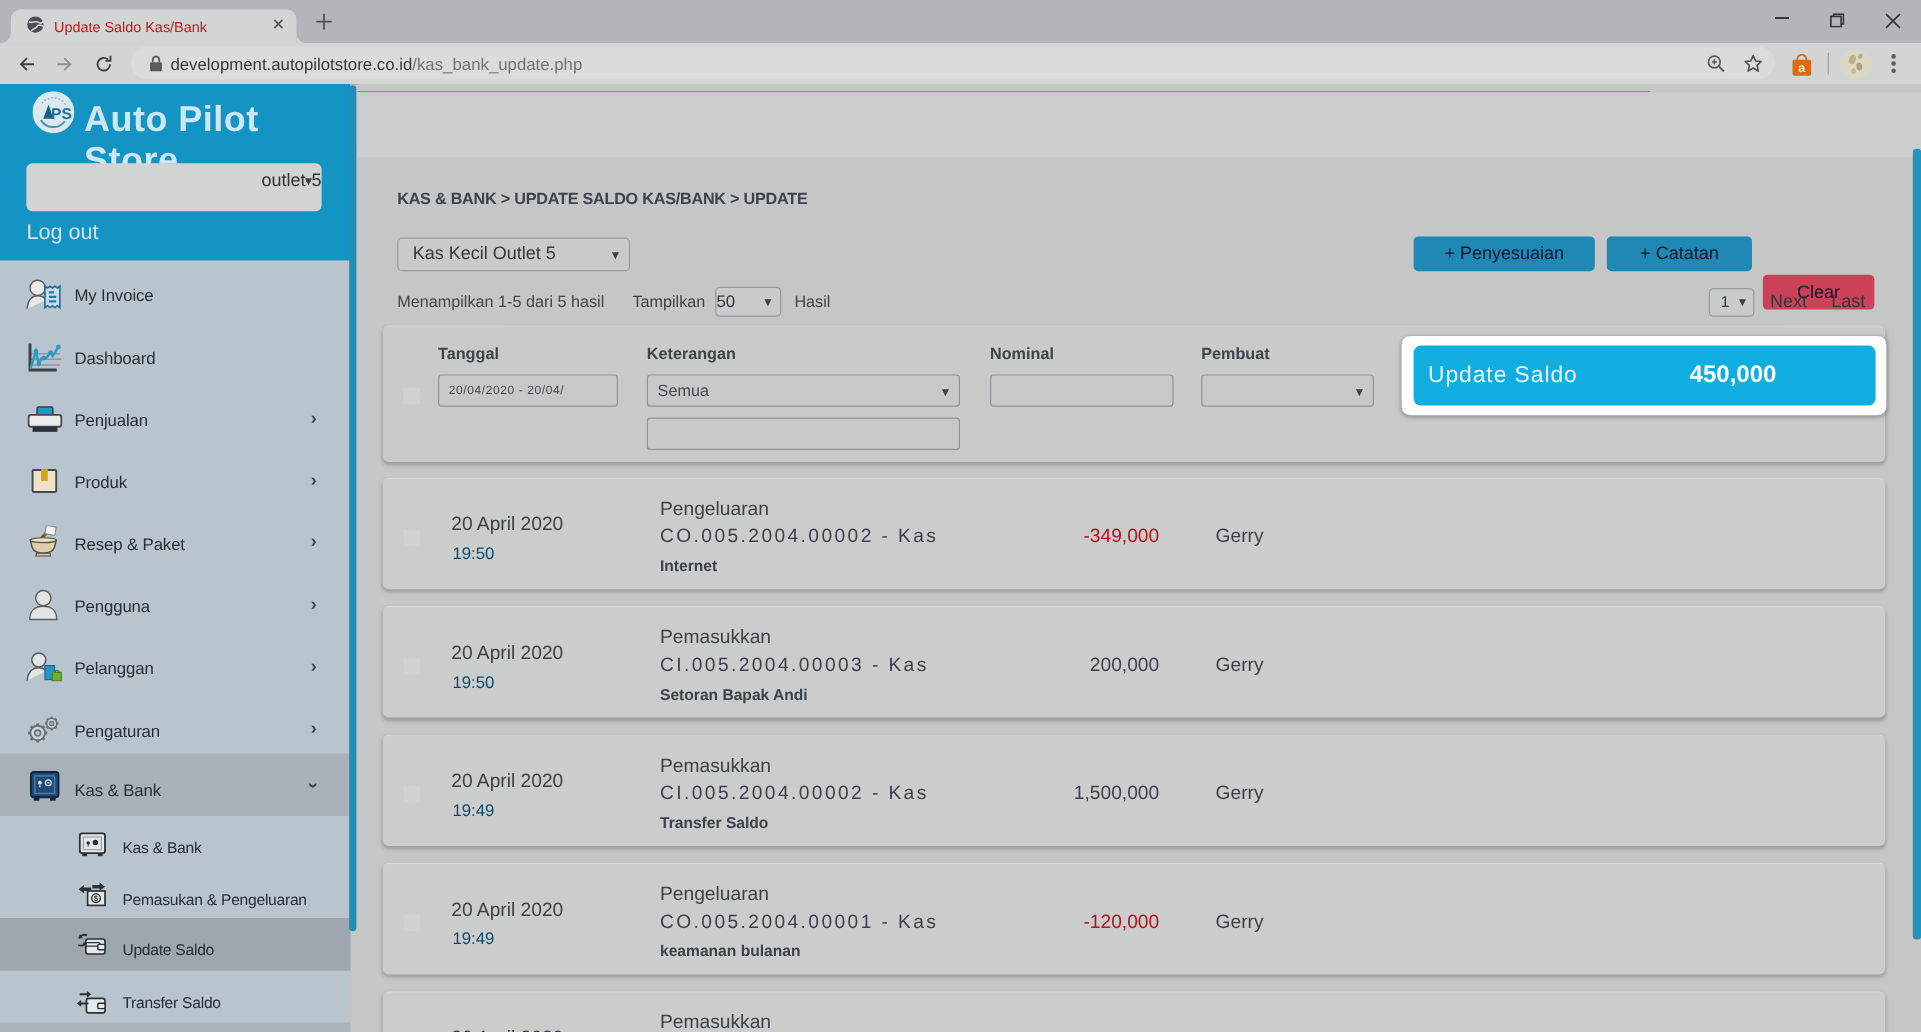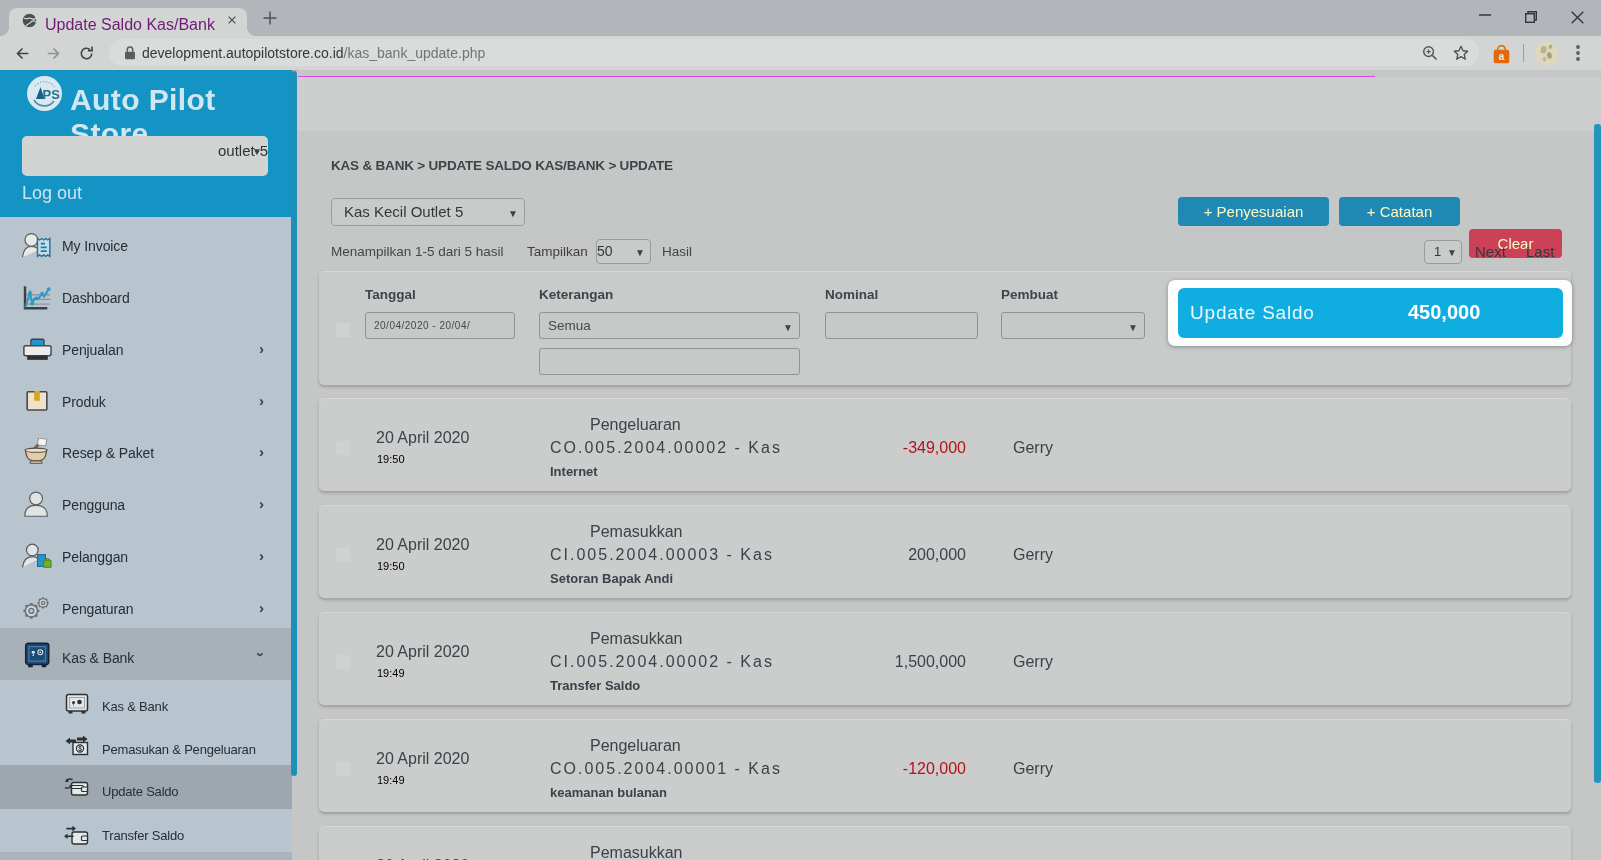--- a/index.html
+++ b/index.html
@@ -5,21 +5,21 @@
 * { margin:0; padding:0; box-sizing:border-box; }
 html,body { width:1601px; height:860px; overflow:hidden; font-family:"Liberation Sans",sans-serif; }
 body { position:relative; background:#c5c6c6; }
 .abs { position:absolute; }
 
 
 #tabstrip { left:0; top:0; width:1601px; height:36px; background:#b2b5b9; }
 #tab { left:9px; top:8px; width:238px; height:28px; background:#d3d5d5; border-radius:8px 8px 0 0; }
 #tab:before { content:""; position:absolute; left:-8px; bottom:0; width:8px; height:8px; background:radial-gradient(circle at 0 0, rgba(0,0,0,0) 7.5px, #d3d5d5 8px); }
 #tab:after { content:""; position:absolute; right:-8px; bottom:0; width:8px; height:8px; background:radial-gradient(circle at 100% 0, rgba(0,0,0,0) 7.5px, #d3d5d5 8px); }
-#tabtitle { left:36px; top:8px; font-size:16px; color:#701a75; }
+#tabtitle { left:36px; top:8px; font-size:12px; color:#b91c1c; }
 
 
 #toolbar { left:0; top:36px; width:1601px; height:34px; background:#d3d5d5; }
 #urlpill { left:109px; top:3px; width:1370px; height:27px; border-radius:13.5px; background:#dadcdc; }
 #urltext { left:33px; top:6px; font-size:14px; color:#34383b; }
 #urltext span { color:#6f7479; }
 
 
 #sidebar { left:0; top:70px; width:292px; height:790px; background:#b8c5cf; }
 #sidehead { left:0; top:0; width:292px; height:147px; background:#1494c4; }
@@ -38,21 +38,21 @@
 #lthumb { left:291px; top:71px; width:6px; height:705px; background:#1d90ba; border-radius:3px; z-index:10; }
 #rthumb { left:1594px; top:124px; width:7px; height:659px; background:#2694ba; border-radius:3px; z-index:10; }
 
 
 #content { left:298px; top:76px; width:1077px; height:790px; background:#c5c6c6; border-top:1px solid #d946ef; }
 #topstrip { left:0; top:0; width:1303px; height:54px; background:#cccdcd; }
 #crumb { left:33px; top:81px; font-size:13.5px; font-weight:bold; color:#3d444a; letter-spacing:-0.2px; }
 .sel { background:#c9cbcb; border:1px solid #979c9f; border-radius:4px; color:#33383c; }
 #ksel { left:33px; top:121px; width:194px; height:28px; font-size:15px; line-height:26px; padding-left:12px; }
 .caret { position:absolute; font-size:10px; color:#3c4246; }
-.btn { top:120px; height:29px; border-radius:4px; color:#fef9c3; font-size:15px; text-align:center; line-height:29px; }
+.btn { top:120px; height:29px; border-radius:4px; color:#0f172a; font-size:15px; text-align:center; line-height:29px; }
 #btn1 { left:880px; width:151px; background:#2088b4; }
 #btn2 { left:1041px; width:121px; background:#2088b4; }
 #btn3 { left:1171px; width:93px; background:#cc4158;margin-top:32px; }
 #resline { left:33px; top:167px; font-size:13.5px; color:#41474c; }
 #tampilkan { left:229px; top:167px; font-size:13.5px; color:#404040; }
 #sel50 { left:298px; top:162px; width:55px; height:25px; font-size:14px; line-height:23px; }
 #hasil { left:364px; top:167px; font-size:13.5px; color:#41474c; }
 #sel1 { left:1126px; top:163px; width:38px; height:24px; font-size:13px; line-height:22px; padding-left:9px; }
 #nextl { left:1177px; top:166px; font-size:15px; color:#33383c; }
 #lastl { left:1228px; top:166px; font-size:15px; color:#33383c; }
@@ -63,22 +63,22 @@
 .fcheck { position:absolute; left:17px; top:51px; width:14px; height:14px; background:#cfd1d2; }
 
 #hlbox { left:870px; top:203px; width:404px; height:66px; background:#fdfdfd; border-radius:7px; box-shadow:0 1px 4px rgba(70,74,78,0.5); }
 #hlblue { left:10px; top:8px; width:385px; height:50px; background:#10ade0; border-radius:6px; }
 #hltext { left:12px; top:14px; font-size:19px; color:#eef9fd; letter-spacing:0.8px; }
 #hlval { left:230px; top:13px; font-size:20px; font-weight:bold; color:#fdfeff; }
 
 .row { left:21px; width:1252px; height:93px; background:#cbcccc; border-radius:5px; box-shadow:0 2px 3px rgba(80,84,88,0.35); border-top:1px solid #d6d7d7; }
 .rcheck { position:absolute; left:17px; top:42px; width:14px; height:14px; background:#cfd1d2; }
 .rdate { position:absolute; left:57px; top:30px; font-size:16px; color:#3b424a; }
-.rtime { position:absolute; left:58px; top:54px; font-size:11px; color:#000000; }
-.rl1 { position:absolute; left:231px; top:17px; font-size:16px; color:#3b424a;margin-left:40px; }
+.rtime { position:absolute; left:58px; top:54px; font-size:14px; color:#0c4a6e; }
+.rl1 { position:absolute; left:231px; top:17px; font-size:16px; color:#3b424a; }
 .rl2 { position:absolute; left:231px; top:40px; font-size:16px; color:#3b424a; letter-spacing:2px; }
 .rl3 { position:absolute; left:231px; top:65px; font-size:13px; font-weight:bold; color:#3b424a; }
 .rnom { position:absolute; left:497px; top:40px; width:150px; text-align:right; font-size:16px; color:#3b424a; }
 .rnom.neg { color:#b5121b; }
 .rwho { position:absolute; left:694px; top:40px; font-size:16px; color:#3b424a; }
 .cicon { position:absolute; }
 </style>
 </head>
 <body>
 

